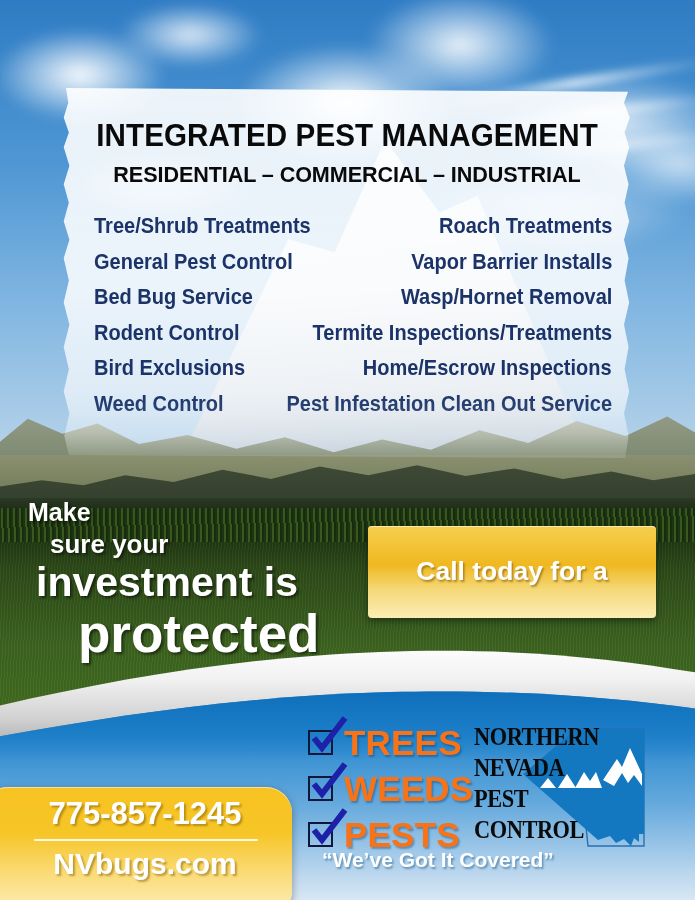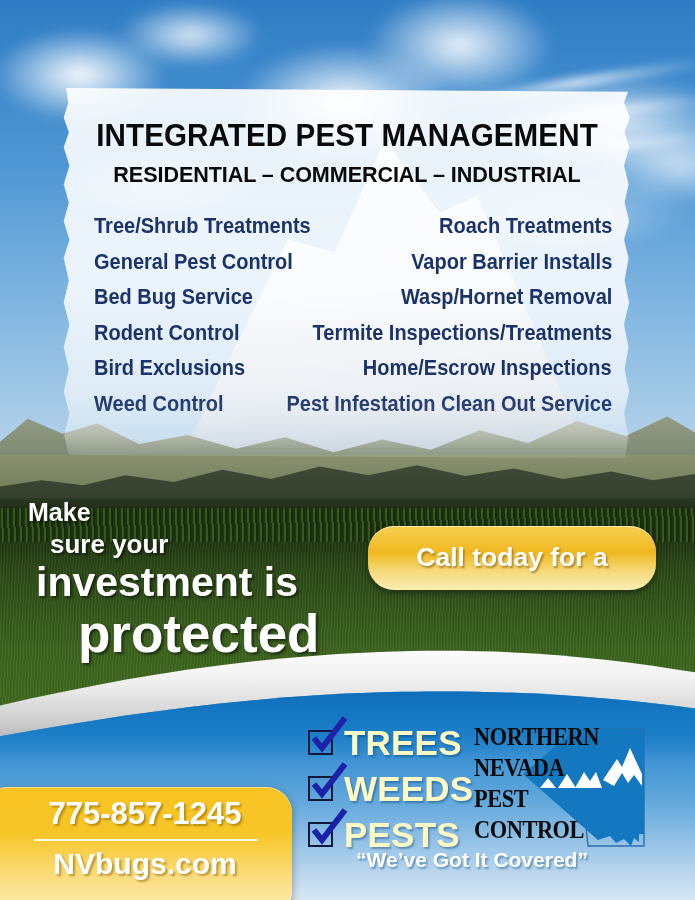--- a/index.html
+++ b/index.html
@@ -151,22 +151,22 @@
     text-shadow:2px 2px 3px rgba(0,0,0,.55);
     white-space:nowrap;
   }
   .sl1 { font-size:25px;  margin-left:28px;  }
   .sl2 { font-size:26px;  margin-left:50px;  margin-top:6px; }
   .sl3 { font-size:41px;  margin-left:36px;  margin-top:5px; }
   .sl4 { font-size:53px;  margin-left:78px;  margin-top:4px; }
 
   
   .cta {
-    position:absolute; left:368px; top:526px; width:288px; height:64px;
-    border-radius:26px;
+    position:absolute; left:368px; top:526px; width:288px; height:92px;
+    border-radius:4px;
     background:linear-gradient(180deg,#f6cf4f 0%, #f0b820 42%, #f5d97a 70%, #fbeeb4 100%);
     box-shadow:0 3px 7px rgba(0,0,0,.42), inset 0 1px 0 rgba(255,255,255,.55);
     display:flex; flex-direction:column; align-items:center; justify-content:center;
   }
   .cta span {
     color:#ffffff; font-weight:bold; font-size:26.5px; line-height:1.12;
     text-shadow:1.5px 1.5px 2px rgba(120,80,0,.55);
     white-space:nowrap;
   }
 
@@ -216,42 +216,42 @@
     position:relative; width:25px; height:25px;
     border:2px solid #10173a; background:transparent; margin-right:11px;
     flex:0 0 auto;
   }
   .chk-mark {
     position:absolute; left:-1px; top:-16px; width:40px; height:40px;
     color:#1d21a8; font-size:44px; font-weight:bold; line-height:40px;
   }
   .chk-mark svg { position:absolute; left:0; top:0; }
   .chk-label {
-    color:#fef9c3; font-weight:bold; font-size:35px; line-height:1;
+    color:#f97316; font-weight:bold; font-size:35px; line-height:1;
     text-shadow:1.5px 1.5px 2px rgba(0,60,110,.4);
     letter-spacing:.2px;
   }
 
   
   .logo { position:absolute; left:474px; top:722px; width:190px; height:128px; }
   .logo .lt {
     position:absolute; left:0;
     color:#0a0a0a; font-weight:bold; font-family:"Liberation Serif", serif;
     font-size:26px; line-height:1; letter-spacing:-.5px;
     transform:scaleX(.86); transform-origin:left center;
   }
   .lt1 { top:2px; }
   .lt2 { top:33px; }
   .lt3 { top:64px; }
   .lt4 { top:95px; }
   .nv-shape { position:absolute; left:44px; top:4px; }
 
   .tagline {
     position:absolute; left:322px; top:848px; width:300px;
-    text-align:center; color:#ffffff; font-weight:bold; font-size:21px;
+    text-align:left; color:#ffffff; font-weight:bold; font-size:21px;
     text-shadow:1.5px 1.5px 2px rgba(0,70,120,.45);
     white-space:nowrap;
   }
 </style>
 </head>
 <body>
 
 <div class="poster">
 
   <div class="bg">

